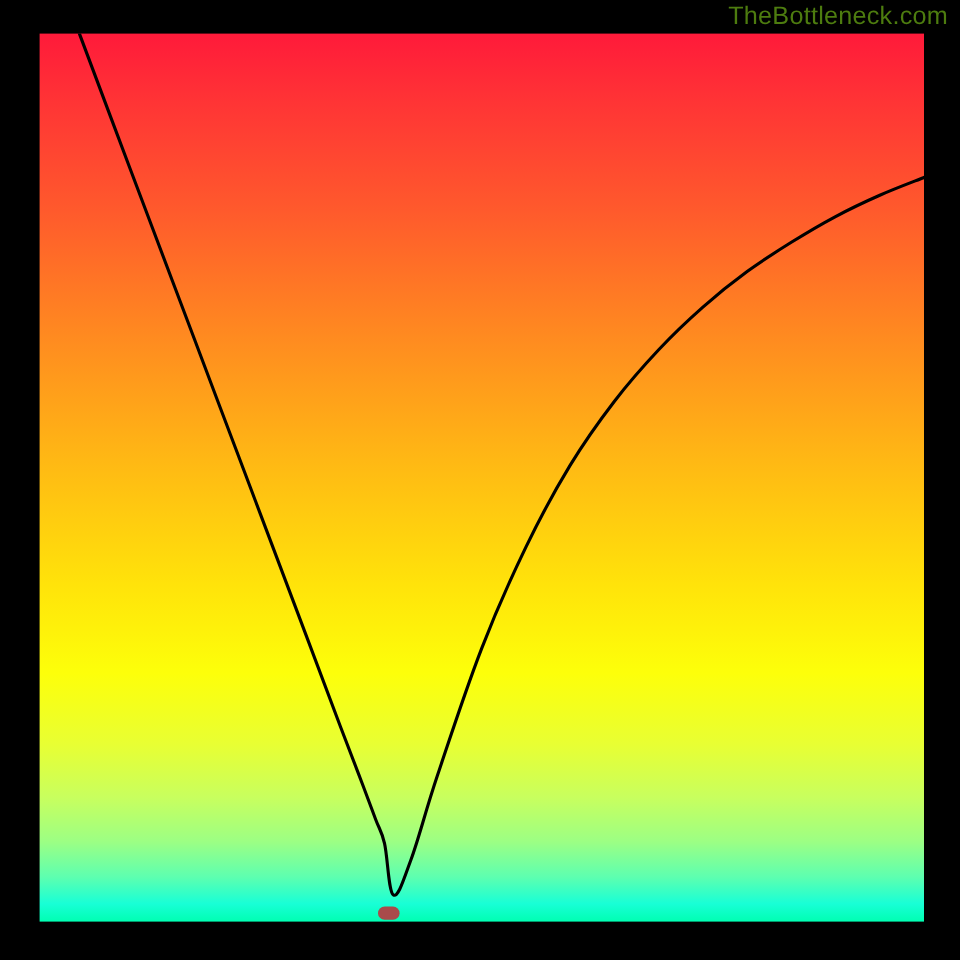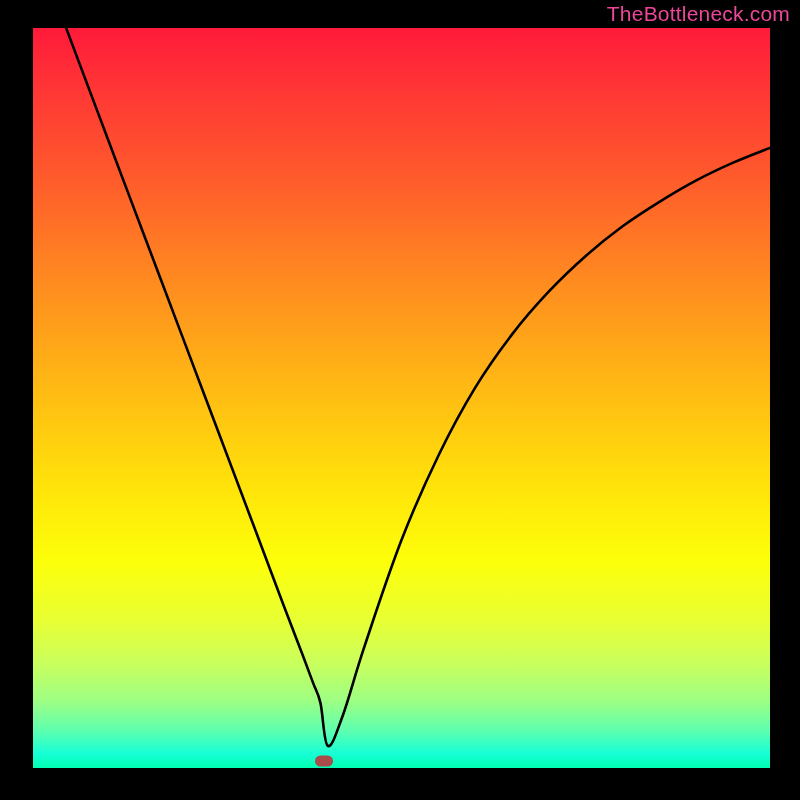--- a/index.html
+++ b/index.html
@@ -7,21 +7,21 @@
   .frame {
     width: 800px;
     height: 800px;
     background: #000;
     position: relative;
   }
   .watermark {
     position: absolute;
     top: 2px;
     right: 10px;
-    color: #ec4899;
+    color: #4d7c0f;
     font-family: Arial, Helvetica, sans-serif;
     font-size: 21px;
     font-weight: 500;
     letter-spacing: 0.2px;
     z-index: 10;
   }
   .plot-area {
     position: absolute;
     left: 33px;
     top: 28px;

